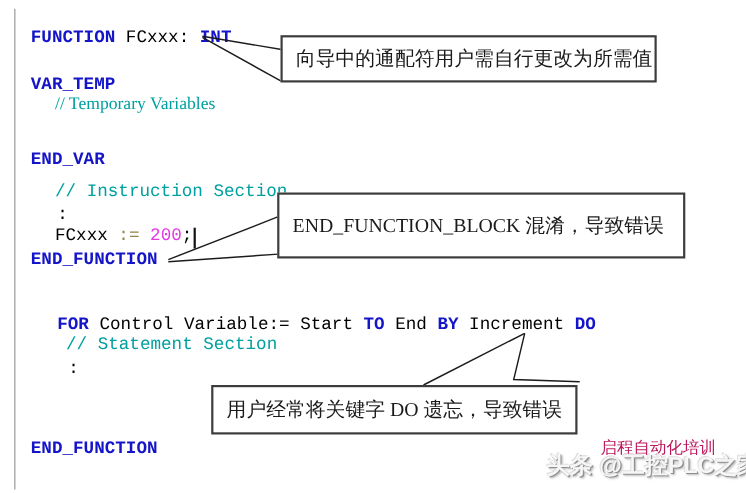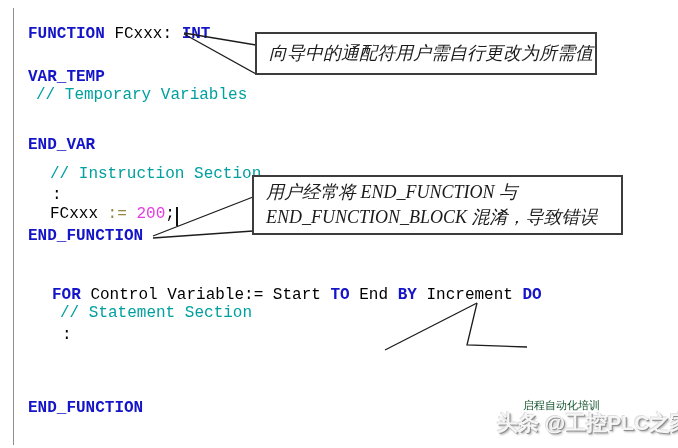--- a/index.html
+++ b/index.html
@@ -37,53 +37,52 @@
   .callout{
     position:absolute;
     background:#ffffff;
     border:2px solid #3c3c3c;
     box-sizing:border-box;
     font-family:"Liberation Serif",serif;
     font-size:18px;color:#1a1a1a;
     display:flex;flex-direction:column;justify-content:center;
     padding:14px 12px;
     z-index:3;
-    font-style:italic;
   }
   .callout .callout-line{line-height:25px;white-space:nowrap;}
   #callout-1{left:255px;top:32px;width:342px;height:43px;}
   #callout-2{left:252px;top:175px;width:371px;height:60px;}
   #callout-3{left:192px;top:350px;width:333px;height:45px;}
   
   .leader-svg{position:absolute;left:0;top:0;z-index:2;}
   .leader-svg polyline{fill:none;stroke:#1c1c1c;stroke-width:1.3;}
   
   .wm-training{
-    position:absolute;left:523px;top:398px;
-    font-size:11px;color:#14532d;letter-spacing:0px;
+    position:absolute;left:546px;top:398px;
+    font-size:15px;color:#be185d;letter-spacing:0px;
     white-space:nowrap;z-index:4;
   }
   .wm-toutiao{
     position:absolute;left:497px;top:409px;
     font-size:21px;font-weight:bold;white-space:nowrap;z-index:5;
     color:#f6f6f6;
     text-shadow:1px 1px 0 #8f8f8f,-1px -1px 0 #dedede,2px 2px 2px rgba(120,120,120,.55);
   }
 </style>
 </head>
 <body>
 
 <div class="page">
 
   <div class="left-rule"></div>
 
   <div class="code-area">
       <div class="code-line" style="left: 28px; top: 25px;"><span class="seg-keyword">FUNCTION</span><span class="seg-plain"> FCxxx: </span><span class="seg-keyword">INT</span></div>
       <div class="code-line" style="left: 28px; top: 68px;"><span class="seg-keyword">VAR_TEMP</span></div>
-      <div class="code-line" style="left: 36px; top: 86px;"><span class="seg-comment">// Temporary Variables</span></div>
+      <div class="code-line" style="left: 50px; top: 86px; font-family: Liberation Serif, serif;"><span class="seg-comment">// Temporary Variables</span></div>
       <div class="code-line" style="left: 28px; top: 136px;"><span class="seg-keyword">END_VAR</span></div>
       <div class="code-line" style="left: 50px; top: 165px;"><span class="seg-comment">// Instruction Section</span></div>
       <div class="code-line" style="left: 52px; top: 186px;"><span class="seg-plain">:</span></div>
       <div class="code-line" style="left: 50px; top: 204px;"><span class="seg-plain">FCxxx </span><span class="seg-operator">:=</span><span class="seg-plain"> </span><span class="seg-number">200</span><span class="seg-plain">;</span><span class="seg-caret"></span></div>
       <div class="code-line" style="left: 28px; top: 227px;"><span class="seg-keyword">END_FUNCTION</span></div>
       <div class="code-line" style="left: 52px; top: 286px;"><span class="seg-keyword">FOR</span><span class="seg-plain"> Control Variable:= Start </span><span class="seg-keyword">TO</span><span class="seg-plain"> End </span><span class="seg-keyword">BY</span><span class="seg-plain"> Increment </span><span class="seg-keyword">DO</span></div>
       <div class="code-line" style="left: 60px; top: 304px;"><span class="seg-comment">// Statement Section</span></div>
       <div class="code-line" style="left: 62px; top: 326px;"><span class="seg-plain">:</span></div>
       <div class="code-line" style="left: 28px; top: 399px;"><span class="seg-keyword">END_FUNCTION</span></div>
     </div>
@@ -95,21 +94,23 @@
     <polyline points="153,238 253,231"></polyline>
     <polyline points="477,303 385,350"></polyline>
     <polyline points="477,303 467,345 527,347"></polyline>
   </svg>
 
   <div class="callout" id="callout-1">
     <div class="callout-line">向导中的通配符用户需自行更改为所需值</div>
   </div>
 
   <div class="callout" id="callout-2">
-    <div class="callout-line">用户经常将 END_FUNCTION 与</div>
     <div class="callout-line">END_FUNCTION_BLOCK 混淆，导致错误</div>
   </div>
 
+  <div class="callout" id="callout-3">
+    <div class="callout-line">用户经常将关键字 DO 遗忘，导致错误</div>
+  </div>
 
   <div class="wm-training">启程自动化培训</div>
   <div class="wm-toutiao">头条 @工控PLC之家</div>
 
 </div>
 
 </body></html>

